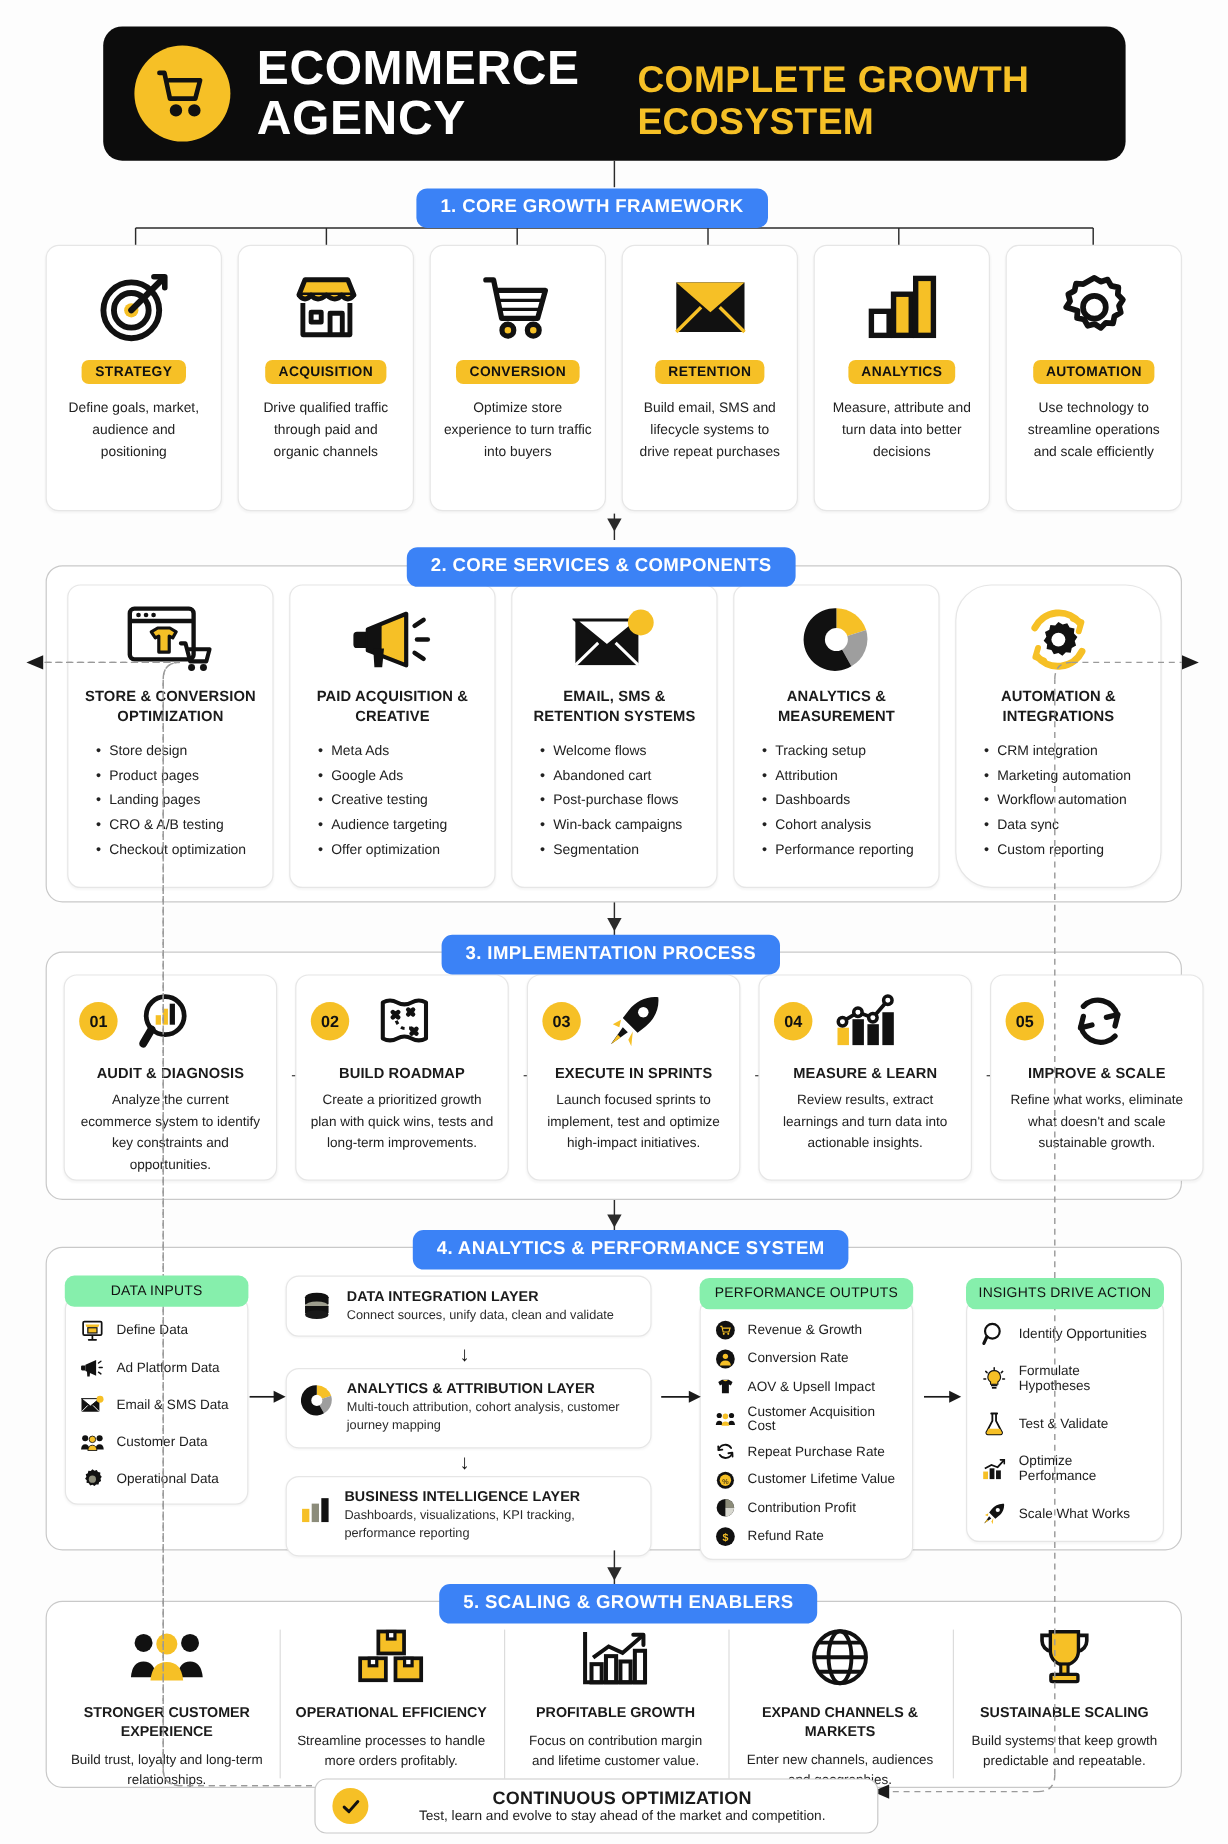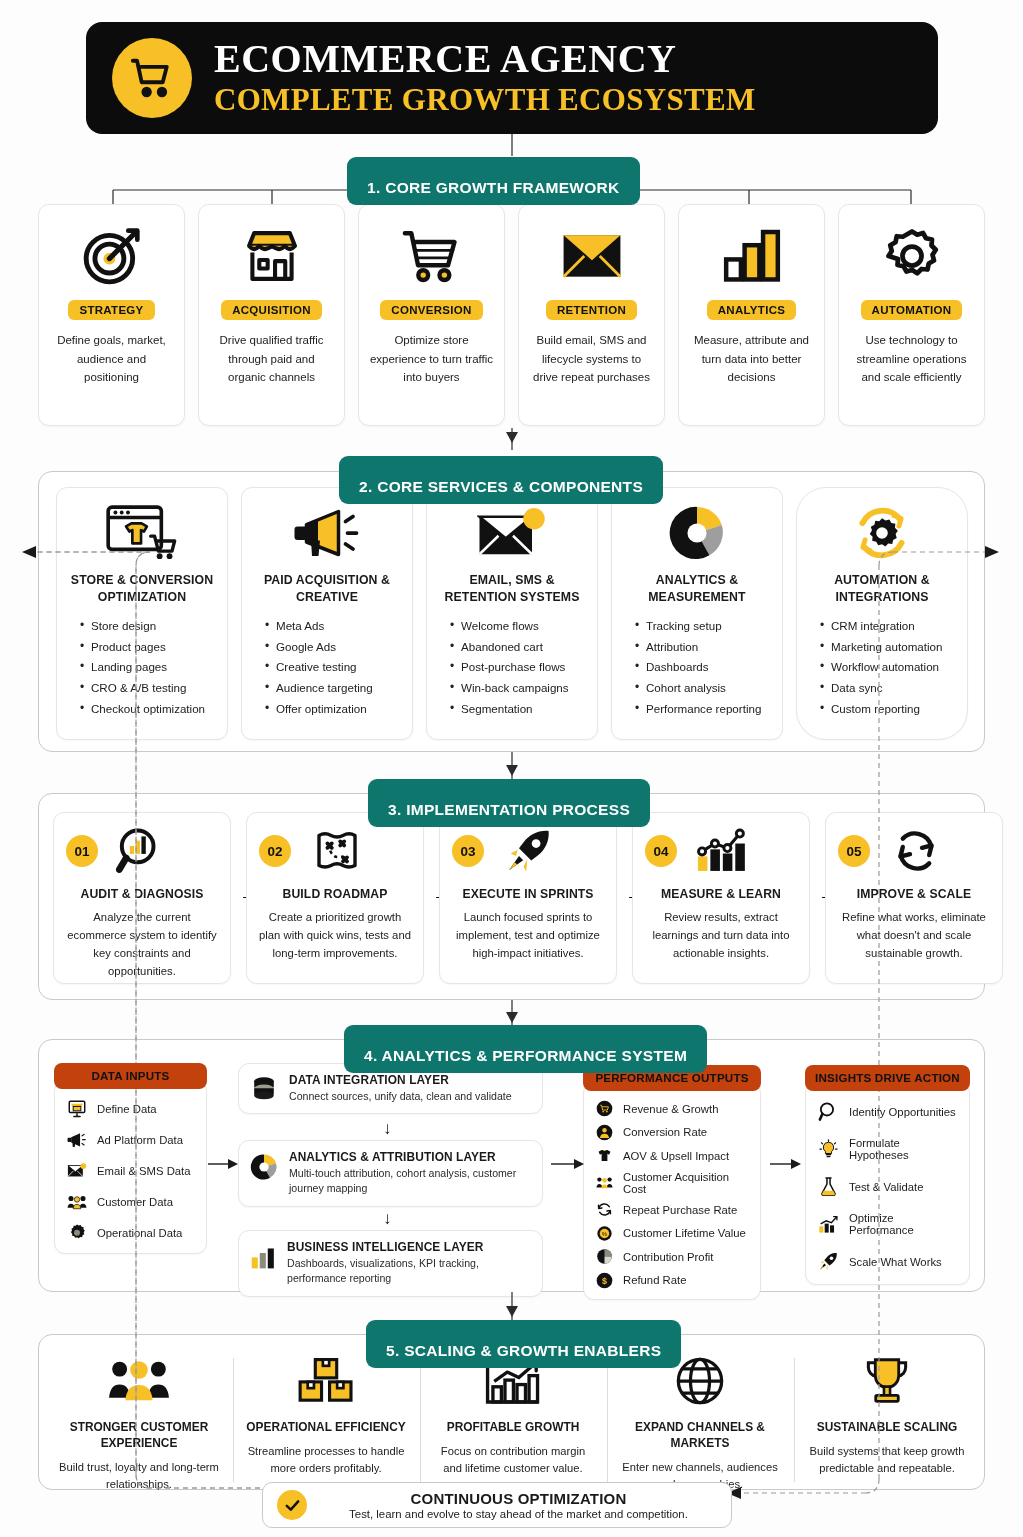--- a/index.html
+++ b/index.html
@@ -17,36 +17,36 @@
   .header {
     position: absolute; left: 86px; top: 22px; width: 852px; height: 112px;
     background: #0c0c0c; border-radius: 16px;
     display: flex; align-items: center; padding-left: 26px; gap: 22px;
   }
   .cart-badge {
     width: 80px; height: 80px; border-radius: 50%;
     background: #F6C026; display: flex; align-items: center; justify-content: center;
     flex: 0 0 auto;
   }
-  .title-wrap { display: flex; flex-direction: column; align-items: flex-start; flex: 1; margin-right: 34px; font-family: Liberation Serif, serif;}
+  .title-wrap { display: flex; flex-direction: row; align-items: flex-end; flex: 1; margin-right: 34px;}
   .title-main {
     font-size: 40px; font-weight: bold; color: #ffffff; letter-spacing: .5px;
     line-height: 1.05;
   }
   .title-sub {
     font-size: 31px; font-weight: bold; color: #F6C026; letter-spacing: .3px;
     line-height: 1.15; margin-top: 2px;
   }
 
   
   .chip {
     position: absolute; z-index: 6;
-    background: #0f766e; color: #fff;
+    background: #3b82f6; color: #fff;
     font-size: 15.5px; font-weight: bold; letter-spacing: .3px;
-    border-radius: 9px; padding: 22px 20px 8px;
+    border-radius: 9px; padding: 7px 20px 8px;
     white-space: nowrap;
   }
 
   
   .panel {
     position: absolute;
     border: 1.4px solid #c9c9c9; border-radius: 14px; background: #ffffff;
   }
   .card {
     border: 1.2px solid #e6e6e6; border-radius: 11px; background: #fff;
@@ -104,22 +104,22 @@
   }
   .s3-desc {
     margin-top: 7px; font-size: 11.3px; line-height: 1.6; text-align: center; padding: 0 10px; color: #222;
   }
   .arrow-r {
     position: absolute; top: 70px; font-size: 21px; color: #111; font-weight: 300;
   }
 
   
   .yellow-head {
-    background: #c2410c; border-radius: 8px; text-align: center;
-    font-size: 11.6px; font-weight: bold; padding: 6px 0 7px; color: #111;
+    background: #86efac; border-radius: 8px; text-align: center;
+    font-size: 11.6px; font-weight: normal; padding: 6px 0 7px; color: #111;
     letter-spacing: .2px; position: relative; z-index: 3;
   }
   .s4-col { position: absolute; }
   .s4-item {
     display: flex; align-items: center; gap: 10px; font-size: 11.3px; color: #1d1d1d;
   }
   .s4-layer {
     position: absolute; display: flex; align-items: flex-start; gap: 11px;
     padding: 9px 11px; left: 0;
   }

